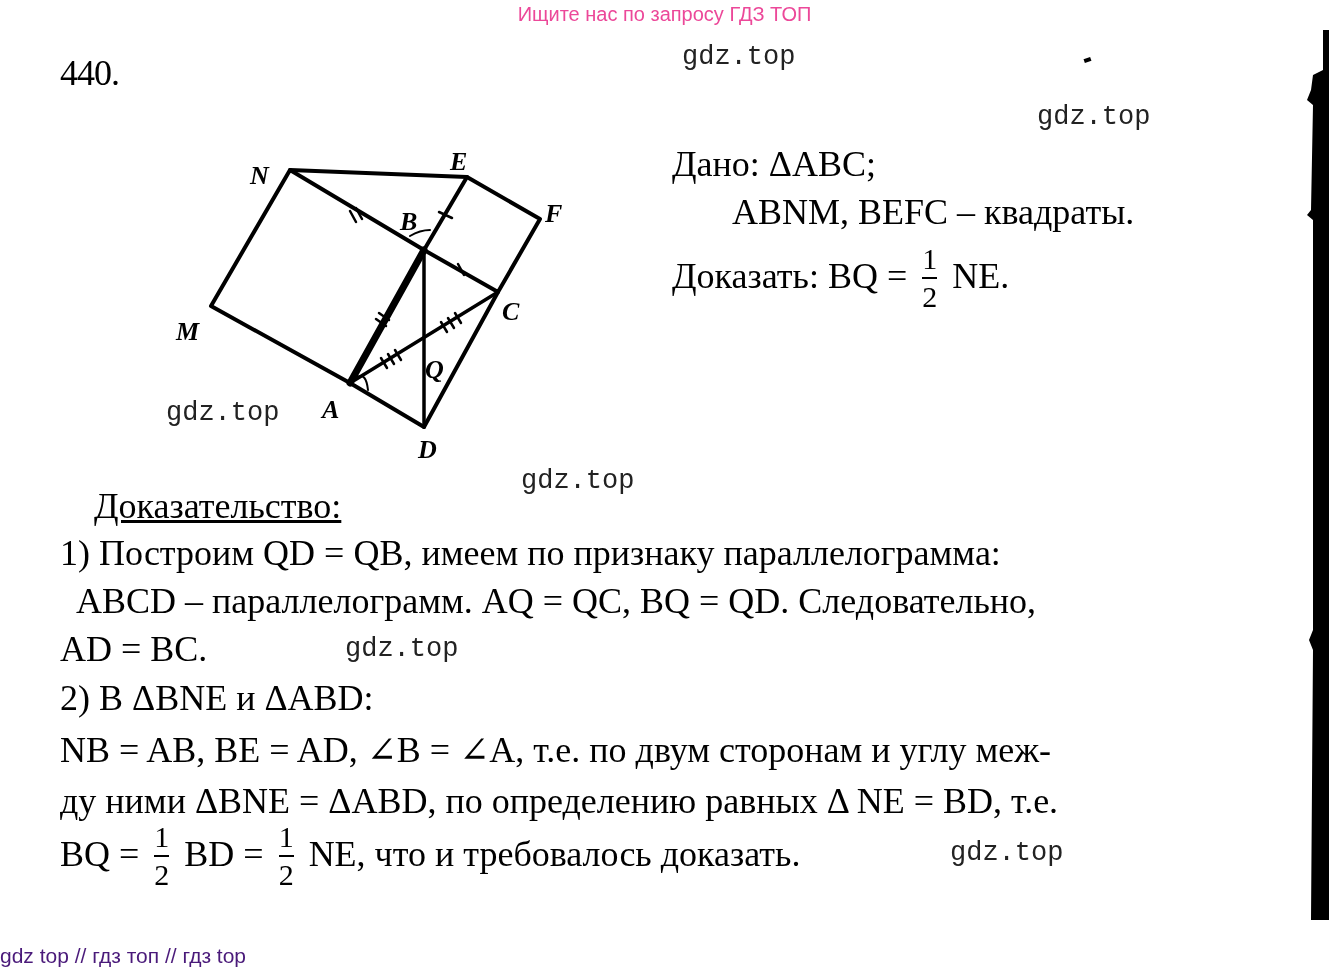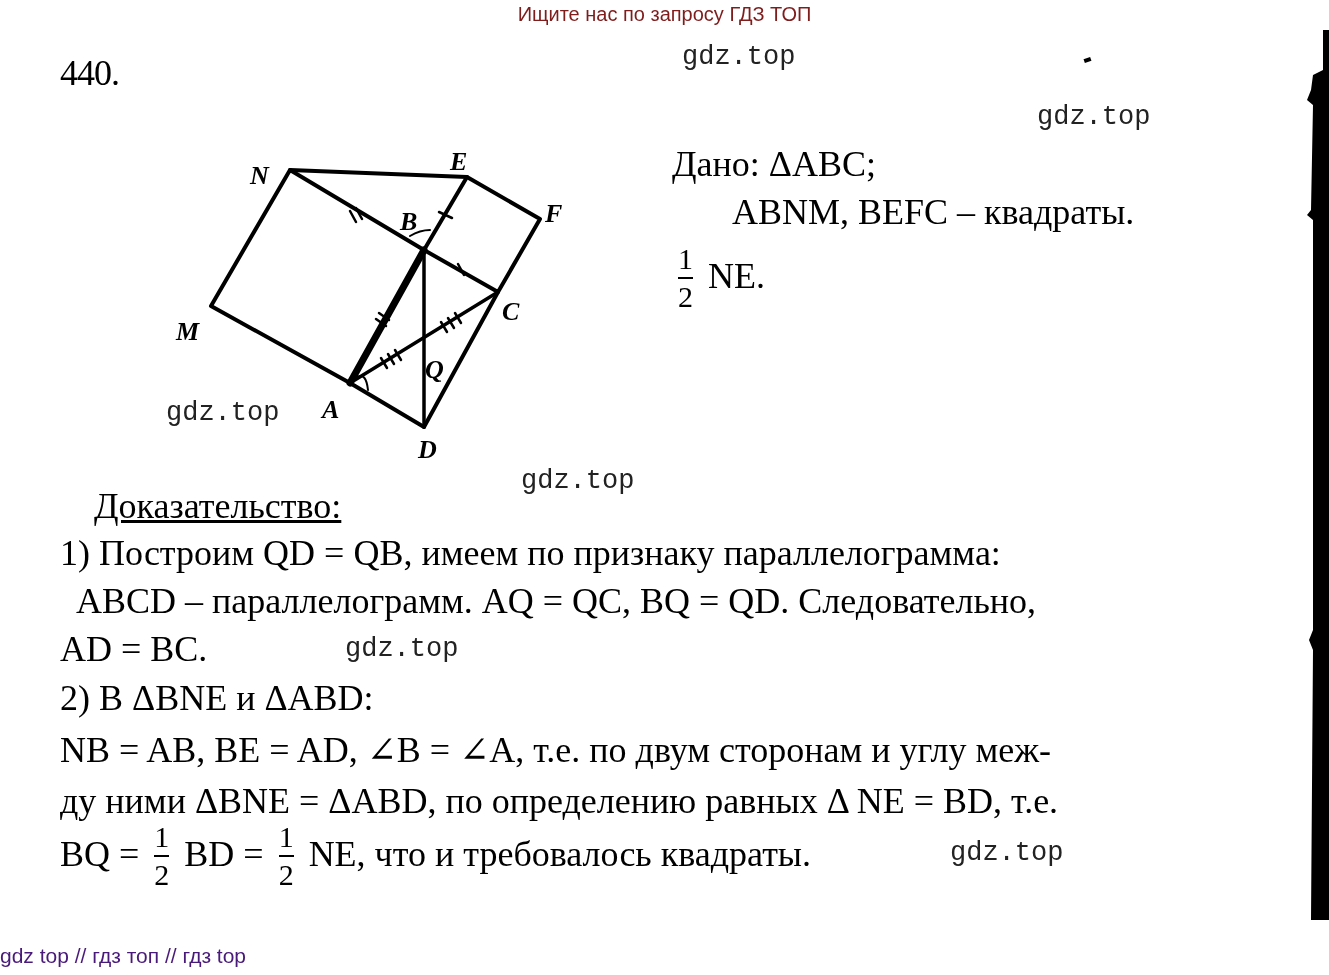--- a/index.html
+++ b/index.html
@@ -30,21 +30,21 @@
   .footer {
     left: 0; width: 1329px; top: 944px; text-align: left;
     font-family: "Liberation Sans", "DejaVu Sans", sans-serif; font-size: 21px;
   }
   .scan-edge { position: absolute; right: 0; top: 30px; width: 30px; height: 890px; }
   svg text { font-family: "Liberation Serif", "DejaVu Serif", serif; font-style: italic; font-weight: bold; }
 </style>
 </head>
 <body>
 
-<div class="abs banner" style="color:#7f1d1d">Ищите нас по запросу ГДЗ ТОП</div>
+<div class="abs banner" style="color:#ec4899">Ищите нас по запросу ГДЗ ТОП</div>
 
 <div class="abs num">440.</div>
 
 <div class="abs wm" style="left:682px;top:42px">gdz.top</div>
 <div class="abs wm" style="left:1037px;top:102px">gdz.top</div>
 <div class="abs wm" style="left:166px;top:398px">gdz.top</div>
 <div class="abs wm" style="left:521px;top:466px">gdz.top</div>
 <div class="abs wm" style="left:345px;top:634px">gdz.top</div>
 <div class="abs wm" style="left:950px;top:838px">gdz.top</div>
 
@@ -93,20 +93,21 @@
     <text x="502" y="320">C</text>
     <text x="425" y="378">Q</text>
     <text x="322" y="418">A</text>
     <text x="418" y="458">D</text>
   </g>
 </svg>
 
 <div class="abs txt" style="left:672px;top:144px">Дано: ΔABC;</div>
 <div class="abs txt" style="left:732px;top:192px">ABNM, BEFC – квадраты.</div>
 <div class="abs txt" style="left:672px;top:246px">
+  <span>Доказать: BQ =</span>
   <span class="frac">
     <span class="n">1</span>
     <span class="d">2</span>
   </span>
   <span>NE.</span>
 </div>
 
 <div class="abs txt u" style="left:60px;top:486px">Доказательство:</div>
 <div class="abs txt" style="left:60px;top:533px">1) Построим QD = QB, имеем по признаку параллелограмма:</div>
 <div class="abs txt" style="left:76px;top:581px">ABCD – параллелограмм. AQ = QC, BQ = QD. Следовательно,</div>
@@ -118,21 +119,21 @@
   <span>BQ =</span>
   <span class="frac">
     <span class="n">1</span>
     <span class="d">2</span>
   </span>
   <span>BD =</span>
   <span class="frac">
     <span class="n">1</span>
     <span class="d">2</span>
   </span>
-  <span>NE, что и требовалось квадраты.</span>
+  <span>NE, что и требовалось доказать.</span>
 </div>
 
 <div class="abs" style="left:1084px;top:58px;width:7px;height:4px;background:#000;transform:rotate(-20deg)"></div>
 
 <svg class="scan-edge" viewBox="0 0 30 890" preserveAspectRatio="none">
   <path d="M10 0 L24 0 L24 40 L14 45 L12 60 L8 70 L14 75 L12 180 L8 185 L14 190 L14 600 L10 610 L14 620 L12 890 L30 890 L30 0 Z" fill="#000"></path>
 </svg>
 
 <div class="abs footer" style="color:#4a1a7a">gdz top  //  гдз топ  //  гдз top</div>
 

